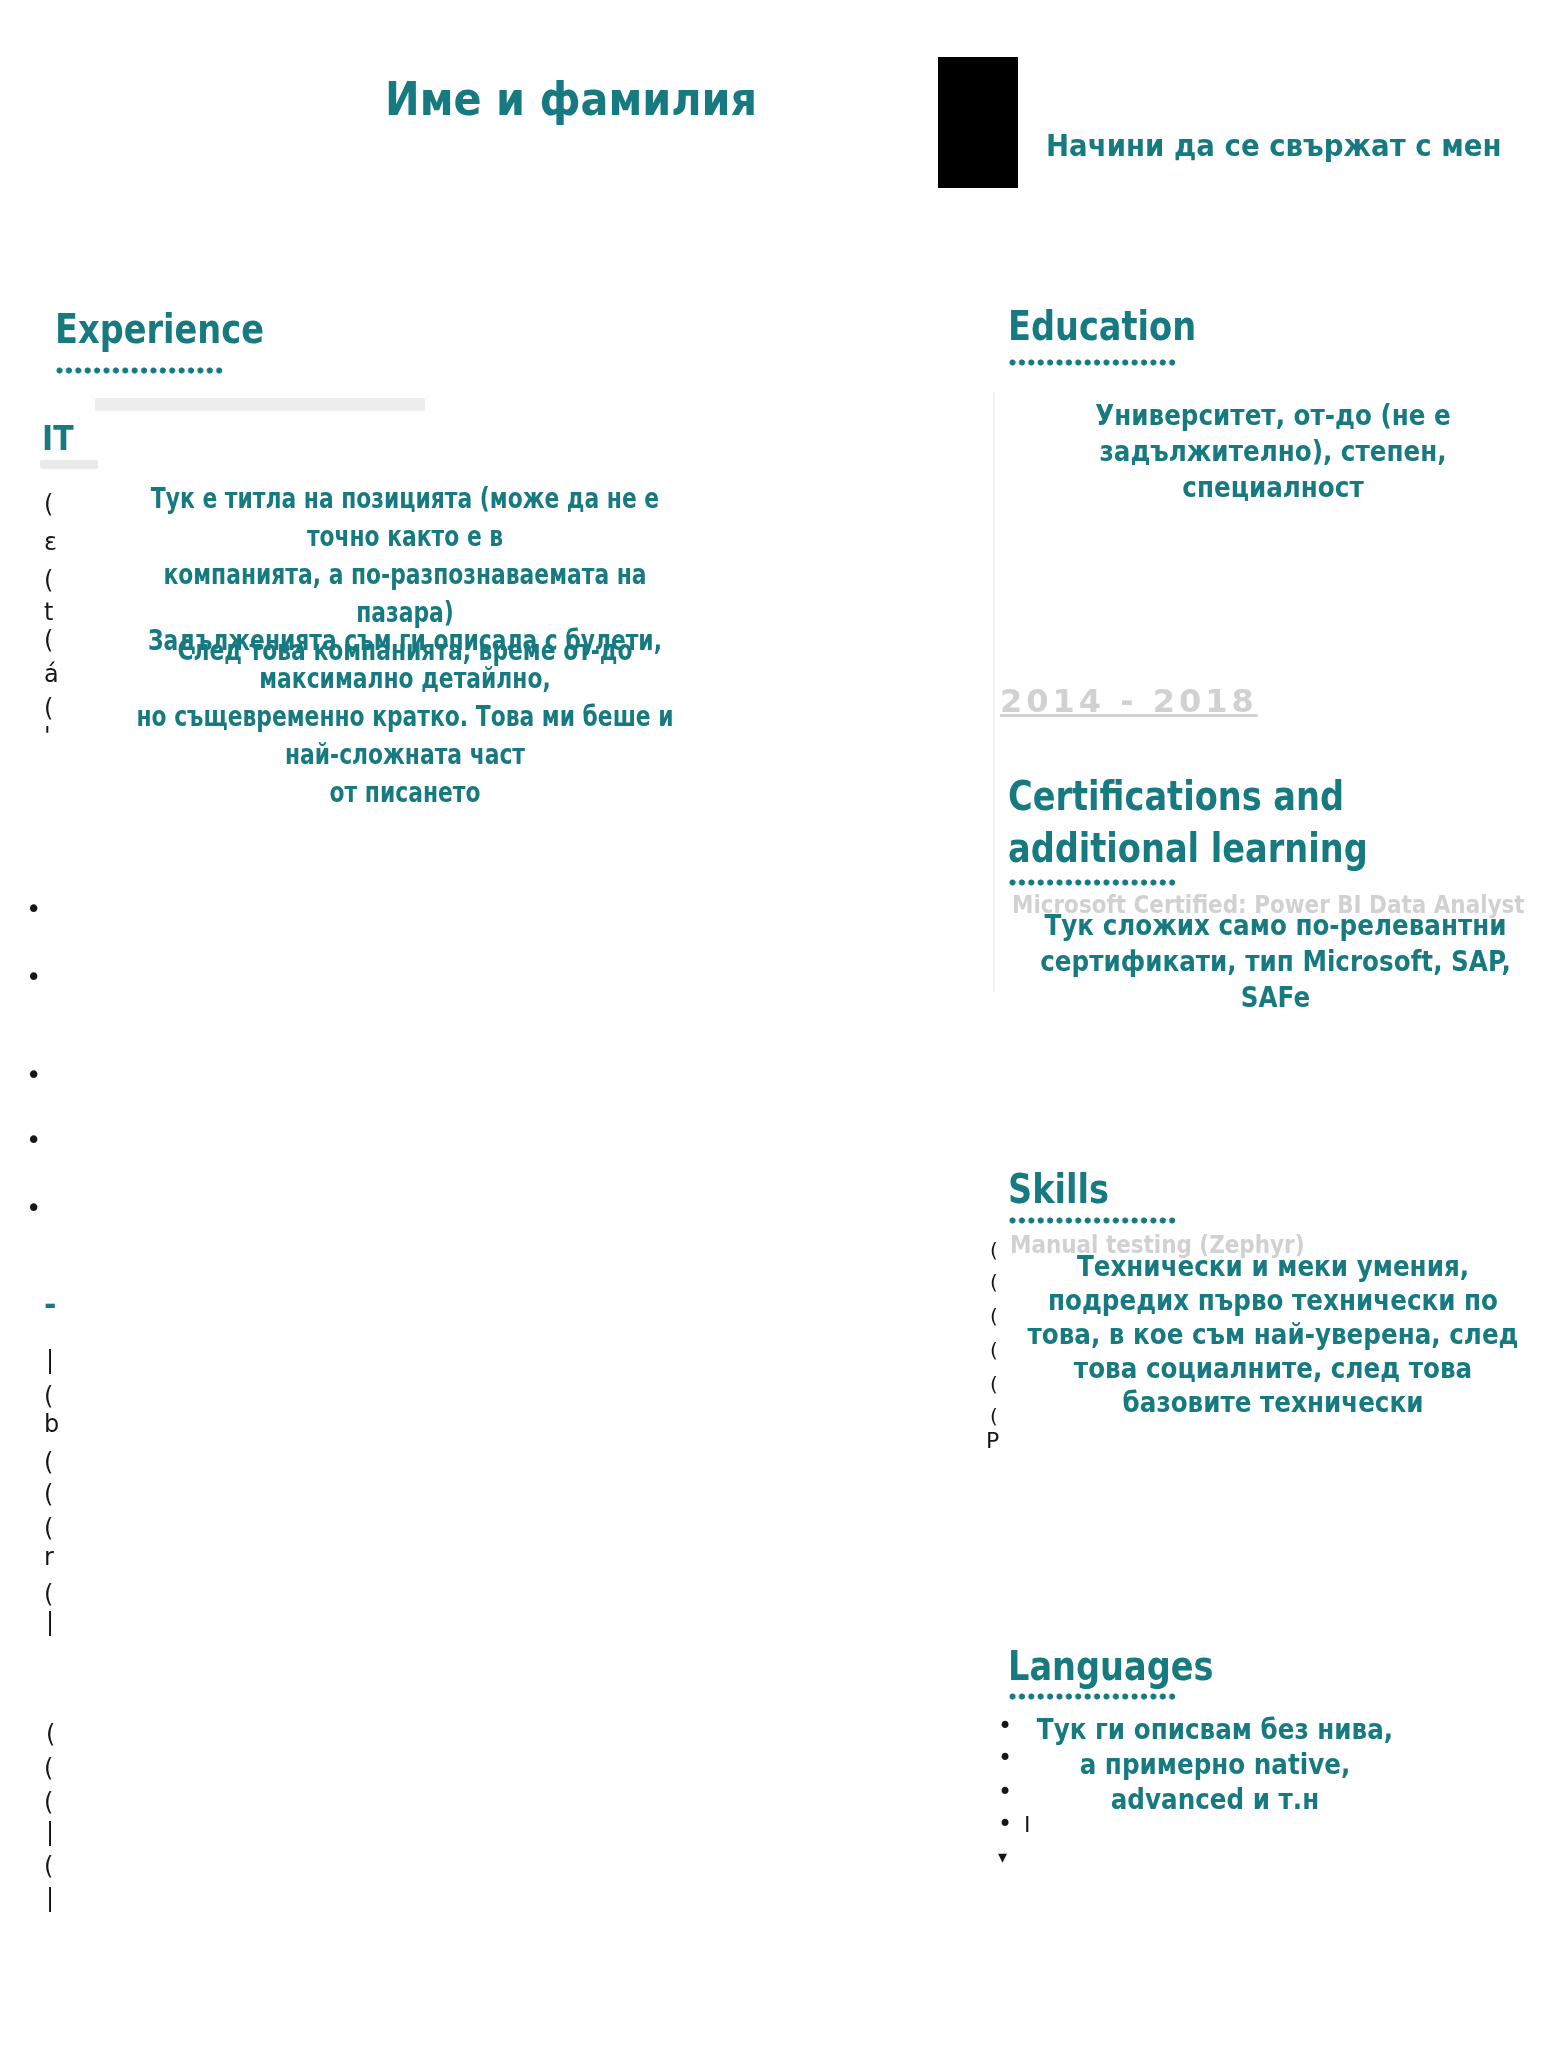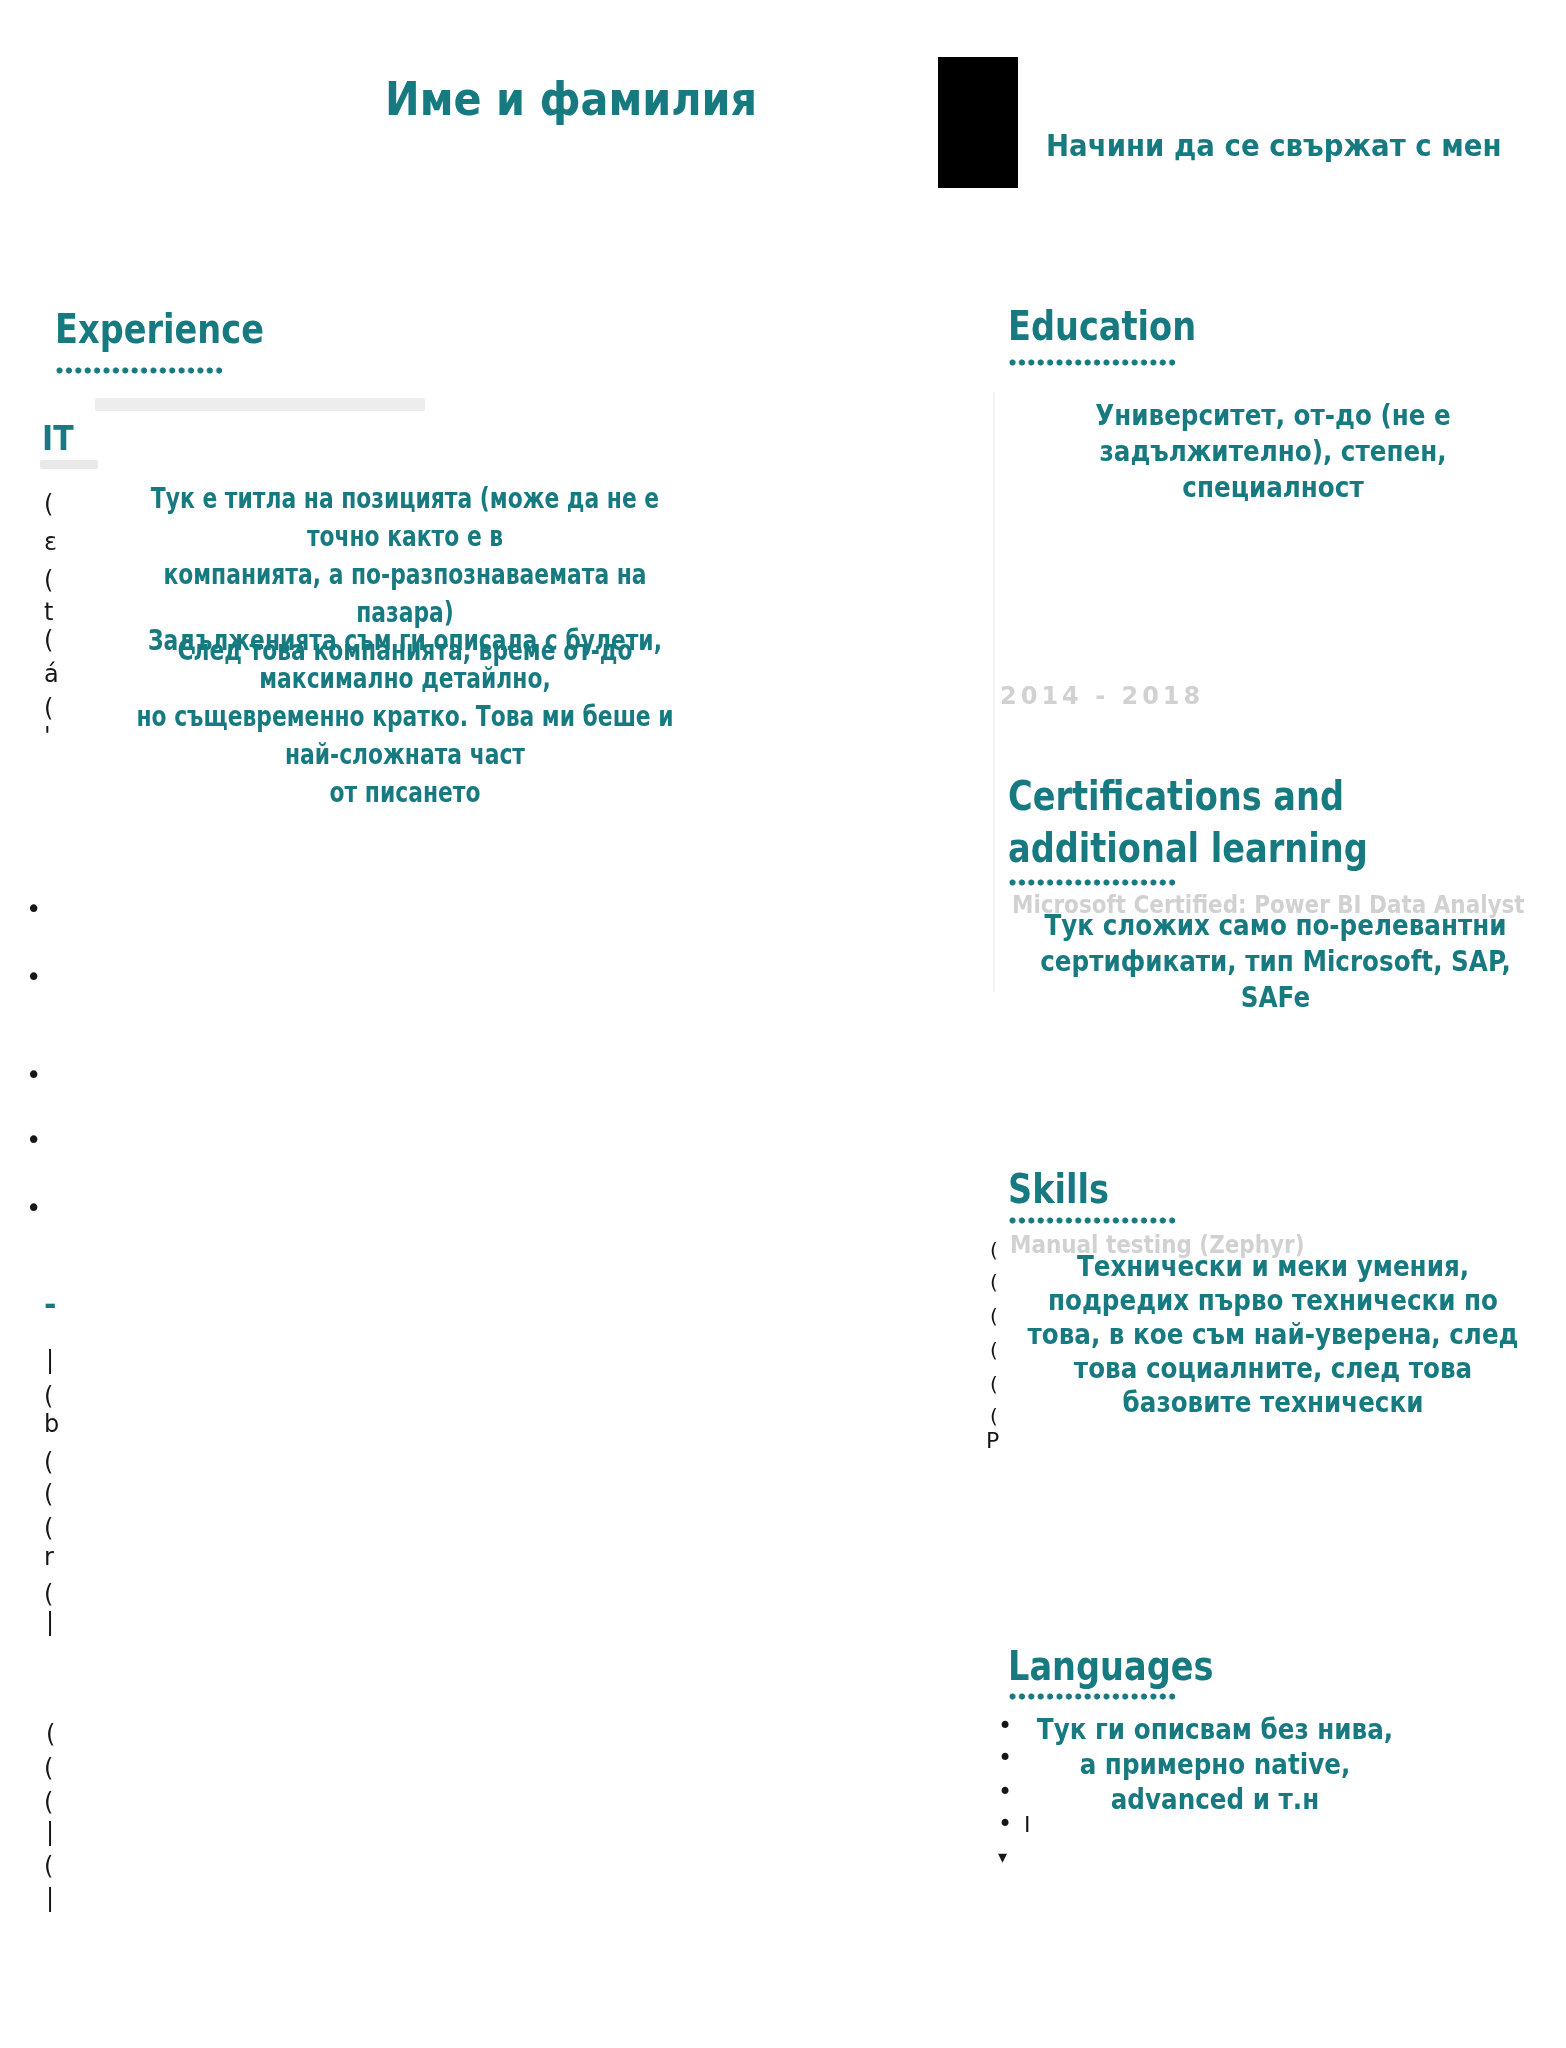--- a/index.html
+++ b/index.html
@@ -27,21 +27,21 @@
     background-size:9.4px 9px;
   }
   .note {
     color:var(--teal); font-weight:600; text-align:center; white-space:pre-line;
   }
   .note-left  { font-size:28px; line-height:38px; transform:scaleX(.78); transform-origin:center top; }
   .note-right { font-size:28px; line-height:36px; transform:scaleX(.88); transform-origin:center top; }
   .contact { color:var(--teal); font-weight:600; font-size:30px; white-space:nowrap; transform:scaleX(.92); transform-origin:left top; }
   .photo { background:#000000; }
   .ghost { color:var(--ghost); opacity:.8; white-space:nowrap; font-weight:600; }
-  .ghost-sm { font-size:24px; }
+  .ghost-sm { font-size:32px;text-decoration:underline; }
   .smear { background:#ededed; border-radius:2px; }
   .vline { background:#f3f3f3; width:2px; }
   .frag { position:absolute; color:#161616; font-size:24px; line-height:1; }
   .frag.teal { color:var(--teal); font-weight:bold; }
 </style>
 </head>
 <body>
 
 <div class="page">
 

